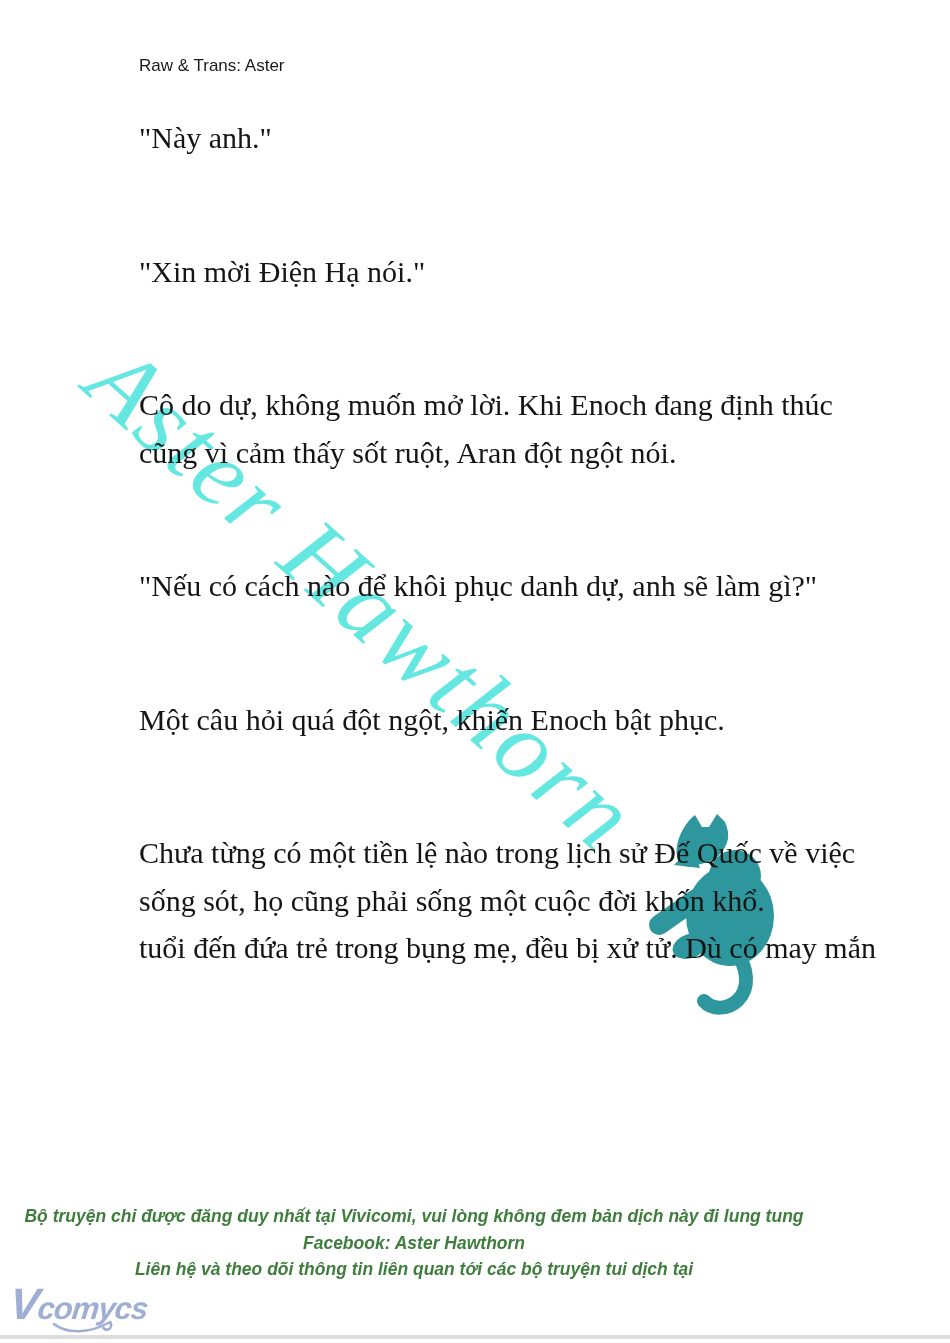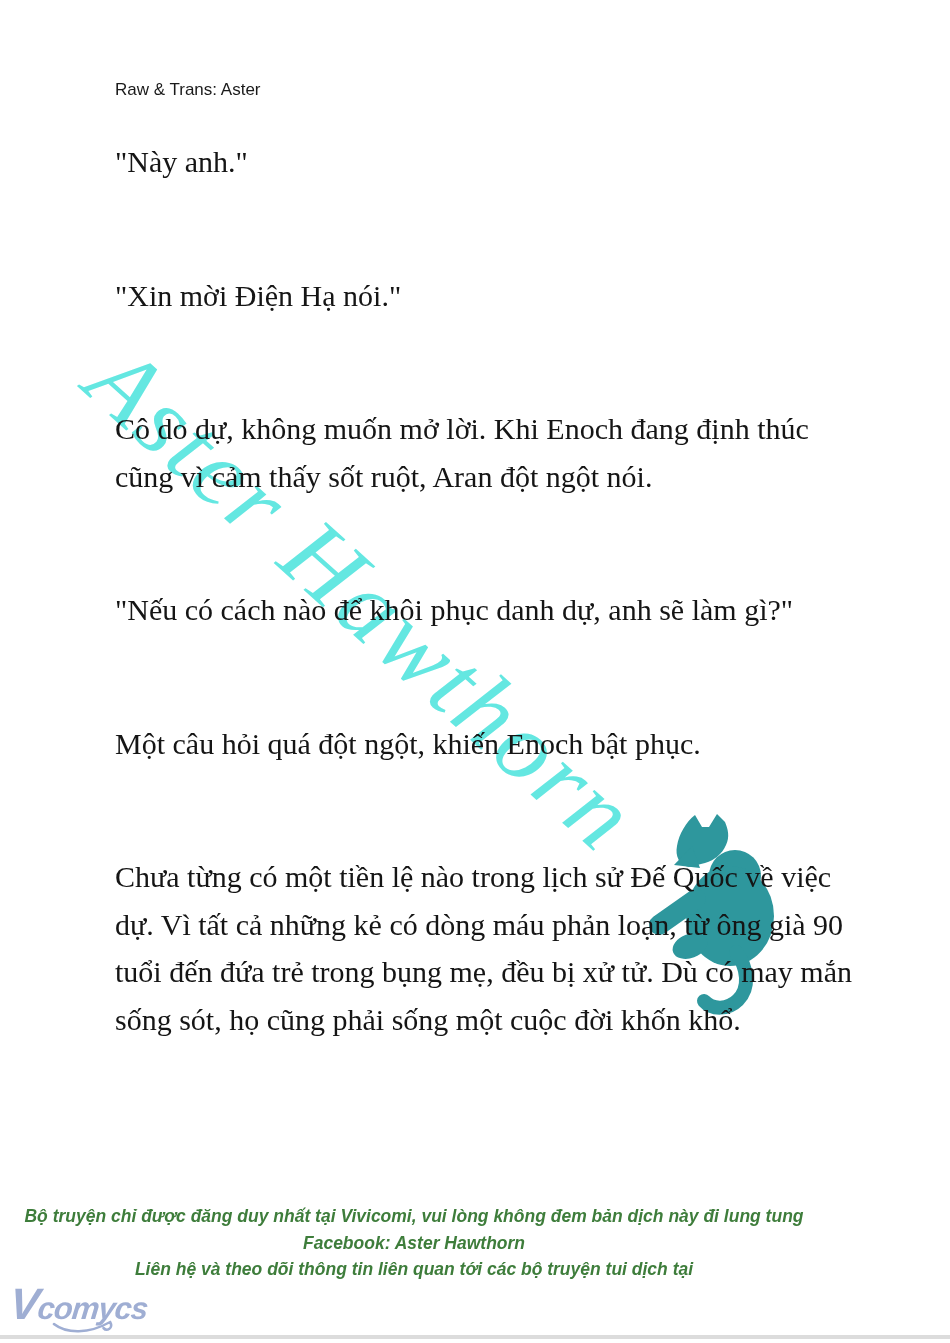--- a/index.html
+++ b/index.html
@@ -36,22 +36,23 @@
     top: 804px;
     width: 160px;
     height: 220px;
     z-index: 2;
   }
 
   
   .content {
     position: relative;
     z-index: 3;
-    padding: 80px 0 0 115px;
+    padding: 56px 0 0 115px;
     width: 800px;
+    margin-left: 24px;
   }
   .credit {
     font-family: "Liberation Sans", sans-serif;
     font-size: 17px;
     color: #1a1a1a;
     margin-bottom: 38px;
   }
   .para {
     margin: 0 0 86px 0;
     font-size: 30px;
@@ -165,23 +166,22 @@
     <p class="para">
       <span class="line">"Nếu có cách nào để khôi phục danh dự, anh sẽ làm gì?"</span>
     </p>
 
     <p class="para">
       <span class="line">Một câu hỏi quá đột ngột, khiến Enoch bật phục.</span>
     </p>
 
     <p class="para">
       <span class="line">Chưa từng có một tiền lệ nào trong lịch sử Đế Quốc về việc</span>
-      <span class="line">dự. Vì tất cả những kẻ có dòng máu phản loạn, từ ông già 90</span>
+      <span class="line">sống sót, họ cũng phải sống một cuộc đời khốn khổ.</span>
       <span class="line">tuổi đến đứa trẻ trong bụng mẹ, đều bị xử tử. Dù có may mắn</span>
-      <span class="line">sống sót, họ cũng phải sống một cuộc đời khốn khổ.</span>
     </p>
   </div>
 
   <div class="footer">
     <div class="footer-line">Bộ truyện chỉ được đăng duy nhất tại Vivicomi, vui lòng không đem bản dịch này đi lung tung</div>
     <div class="footer-line">Facebook: Aster Hawthorn</div>
     <div class="footer-line">Liên hệ và theo dõi thông tin liên quan tới các bộ truyện tui dịch tại</div>
   </div>
 
   <div class="logo">

